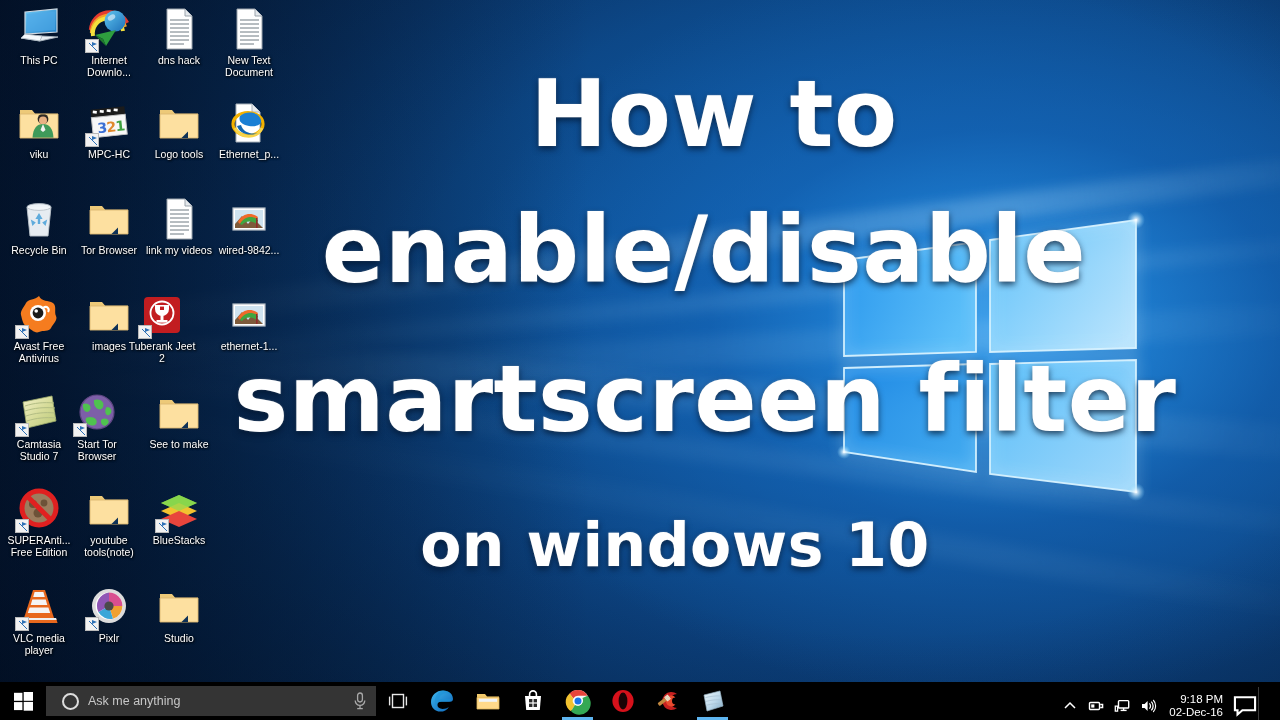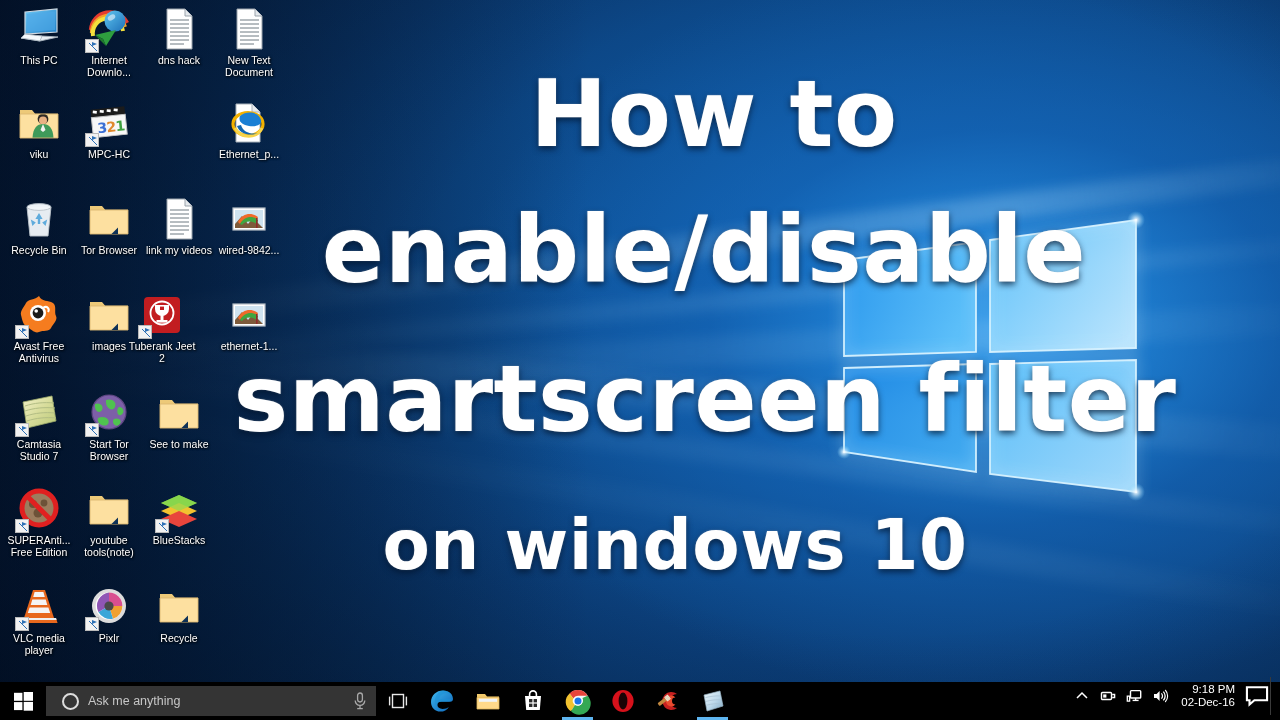--- a/index.html
+++ b/index.html
@@ -54,40 +54,40 @@
   
   #titleBlock{ position:absolute; left:0; top:0; width:1280px; height:682px; pointer-events:none; }
   .tline{ position:absolute; color:#fff; white-space:nowrap;
      font-family:"DejaVu Sans", sans-serif; font-weight:700; letter-spacing:.5px;
      text-shadow: 0 3px 6px rgba(0,20,45,.75), 0 0 2px rgba(255,255,255,.35);
      margin-left: 44px;
   }
   #l1{ top:60px;  left:0; width:1280px; text-align:center; font-size:92px; line-height:110px; padding-left:60px;}
   #l2{ top:196px; left:0; width:1280px; text-align:center; font-size:92px; line-height:110px; padding-left:40px;}
   #l3{ top:345px; left:16px; width:1280px; text-align:center; font-size:92px; line-height:110px; padding-left:10px;}
-  #l4{ top:490px; left:0; width:1232px; text-align:center; font-size:69px; line-height:110px; padding-left:30px;}
+  #l4{ top:490px; left:0; width:1232px; text-align:center; font-size:60px; line-height:110px; padding-left:30px;}
 
   
   #taskbar{ position:absolute; left:0; bottom:0; width:1280px; height:38px; background:#000;
             display:flex; align-items:center; }
   #startBtn{ width:46px; height:38px; display:flex; align-items:center; justify-content:center; cursor:pointer;}
   #cortana{ width:330px; height:30px; background:#343434; display:flex; align-items:center;
             padding:0 8px 0 16px; cursor:text; }
   #cortanaRing{ width:17px; height:17px; border:2.4px solid #dcdcdc; border-radius:50%; flex:none; }
   #cortanaText{ font-size:12.5px; color:#c6c6c6; margin-left:9px; flex:1;
                 font-family:"Liberation Sans", sans-serif;}
   #micIcon{ width:16px; height:18px; flex:none; opacity:.75;}
   #taskview{ width:44px; height:38px; display:flex; align-items:center; justify-content:center; cursor:pointer; }
   #tbApps{ display:flex; align-items:center; height:38px; }
   .tbApp{ width:45px; height:38px; display:flex; align-items:flex-start; justify-content:center;
           position:relative; cursor:pointer; padding-top:6px;}
   .tbApp svg{ width:26px; height:26px; display:block; overflow:visible;}
   .tbApp.active:after{ content:""; position:absolute; bottom:0; left:7px; right:7px; height:3px;
                        background:#5eb5f0; }
-  #tray{ margin-left:auto; display:flex; align-items:flex-end; height:28px; padding-right:2px;}
+  #tray{ margin-left:auto; display:flex; align-items:flex-start; height:28px; padding-right:14px;}
   .trayIcon{ width:26px; height:38px; display:flex; align-items:center; justify-content:center; cursor:pointer;}
   .trayIcon svg{ width:16px; height:16px; display:block; overflow:visible;}
   #clock{ height:38px; display:flex; flex-direction:column; align-items:flex-end; justify-content:center;
           color:#fff; font-size:11.5px; line-height:13px; padding:0 9px 0 8px; cursor:pointer;
           font-family:"Liberation Sans", sans-serif; text-align:right;}
   #notifBtn{ width:26px; height:38px; display:flex; align-items:center; justify-content:center; cursor:pointer;}
   #showDesktop{ width:8px; height:38px; border-left:1px solid #3a3a3a; cursor:pointer;}
 </style>
 </head>
 <body>
@@ -263,20 +263,31 @@
               <rect x="6" y="16" width="34" height="20" fill="#f7f7f7" stroke="#c3c3c3"></rect>
               <text x="11" y="32" font-family="DejaVu Sans" font-size="14" font-weight="bold" fill="#3b6fd4">3</text>
               <text x="20" y="32" font-family="DejaVu Sans" font-size="14" font-weight="bold" fill="#e0882c">2</text>
               <text x="29" y="32" font-family="DejaVu Sans" font-size="14" font-weight="bold" fill="#3fa03f">1</text>
             </g>
           </svg>
           <span class="shortcut"></span>
         </div>
         <div class="dlabel">MPC-HC</div>
       </div>
+      <div class="dicon" style="left: 144px; top: 100px;">
+        <div class="glyph">
+          <svg viewBox="0 0 46 46">
+            <path d="M4 10h12l3.2 3.8H42V38H4z" fill="#edc978"></path>
+            <path d="M4 14h38v24H4z" fill="#fde0a0"></path>
+            <path d="M4 14h38v24H4z" fill="none" stroke="#dcb872" stroke-width=".9"></path>
+            <path d="M32 38 L32 31.5 L25.5 38 Z" fill="#0e3157"></path>
+          </svg>
+        </div>
+        <div class="dlabel">Logo tools</div>
+      </div>
       <div class="dicon" style="left: 214px; top: 100px;">
         <div class="glyph">
           <svg viewBox="0 0 46 46">
             <path d="M10 4h16l8 8v30H10z" fill="#ffffff" stroke="#a9b2ba" stroke-width="1"></path>
             <path d="M26 4v8h8" fill="#e6eaee" stroke="#a9b2ba" stroke-width="1"></path>
             <g transform="translate(5,8)">
               <ellipse cx="17" cy="16" rx="15" ry="11.5" fill="none" stroke="#f2b100" stroke-width="3.2"></ellipse>
               <path d="M4 20 C10 31, 26 31, 31 20" fill="none" stroke="#f7d44a" stroke-width="3"></path>
               <path d="M9 8 C16 2, 28 4, 30 12 C31 17, 25 19, 18 18 C11 17, 7 13, 9 8 Z" fill="#1a7fd4"></path>
               <path d="M6 18 C8 25, 18 29, 27 25 C20 27, 12 24, 10 17 Z" fill="#1166b0"></path>
@@ -408,21 +419,21 @@
               <path d="M9 16 C18 13, 28 12, 38 13"></path>
               <path d="M9 21 C18 18, 28 17, 39 18"></path>
               <path d="M10 26 C19 23, 29 22, 39 23"></path>
               <path d="M11 31 C20 28, 30 27, 40 28"></path>
             </g>
           </svg>
           <span class="shortcut"></span>
         </div>
         <div class="dlabel">Camtasia Studio 7</div>
       </div>
-      <div class="dicon" style="left: 74px; top: 390px;">
+      <div class="dicon" style="left: 62px; top: 390px;">
         <div class="glyph">
           <svg viewBox="0 0 46 46">
             <circle cx="23" cy="22" r="17" fill="#7d5fa8"></circle>
             <path d="M9 14 C14 12, 18 16, 16 20 C14 24, 8 22, 9 14 Z" fill="#4fc24f"></path>
             <path d="M20 10 C26 8, 31 12, 29 17 C27 22, 19 19, 20 10 Z" fill="#4fc24f"></path>
             <path d="M33 17 C38 17, 39 23, 35 25 C31 27, 30 19, 33 17 Z" fill="#4fc24f"></path>
             <path d="M12 28 C18 25, 25 29, 22 34 C19 38, 10 34, 12 28 Z" fill="#4fc24f"></path>
             <path d="M28 29 C33 27, 37 31, 33 35 C29 38, 25 32, 28 29 Z" fill="#4fc24f"></path>
             <circle cx="23" cy="22" r="17" fill="none" stroke="#5e4682" stroke-width="1.2"></circle>
           </svg>
@@ -509,21 +520,21 @@
       </div>
       <div class="dicon" style="left: 144px; top: 584px;">
         <div class="glyph">
           <svg viewBox="0 0 46 46">
             <path d="M4 10h12l3.2 3.8H42V38H4z" fill="#edc978"></path>
             <path d="M4 14h38v24H4z" fill="#fde0a0"></path>
             <path d="M4 14h38v24H4z" fill="none" stroke="#dcb872" stroke-width=".9"></path>
             <path d="M32 38 L32 31.5 L25.5 38 Z" fill="#0e3157"></path>
           </svg>
         </div>
-        <div class="dlabel">Recycle</div>
+        <div class="dlabel">Studio</div>
       </div>
     </div>
 
   <div id="titleBlock">
     <div class="tline" id="l1">How to</div>
     <div class="tline" id="l2">enable/disable</div>
     <div class="tline" id="l3">smartscreen filter</div>
     <div class="tline" id="l4">on windows 10</div>
   </div>
 

